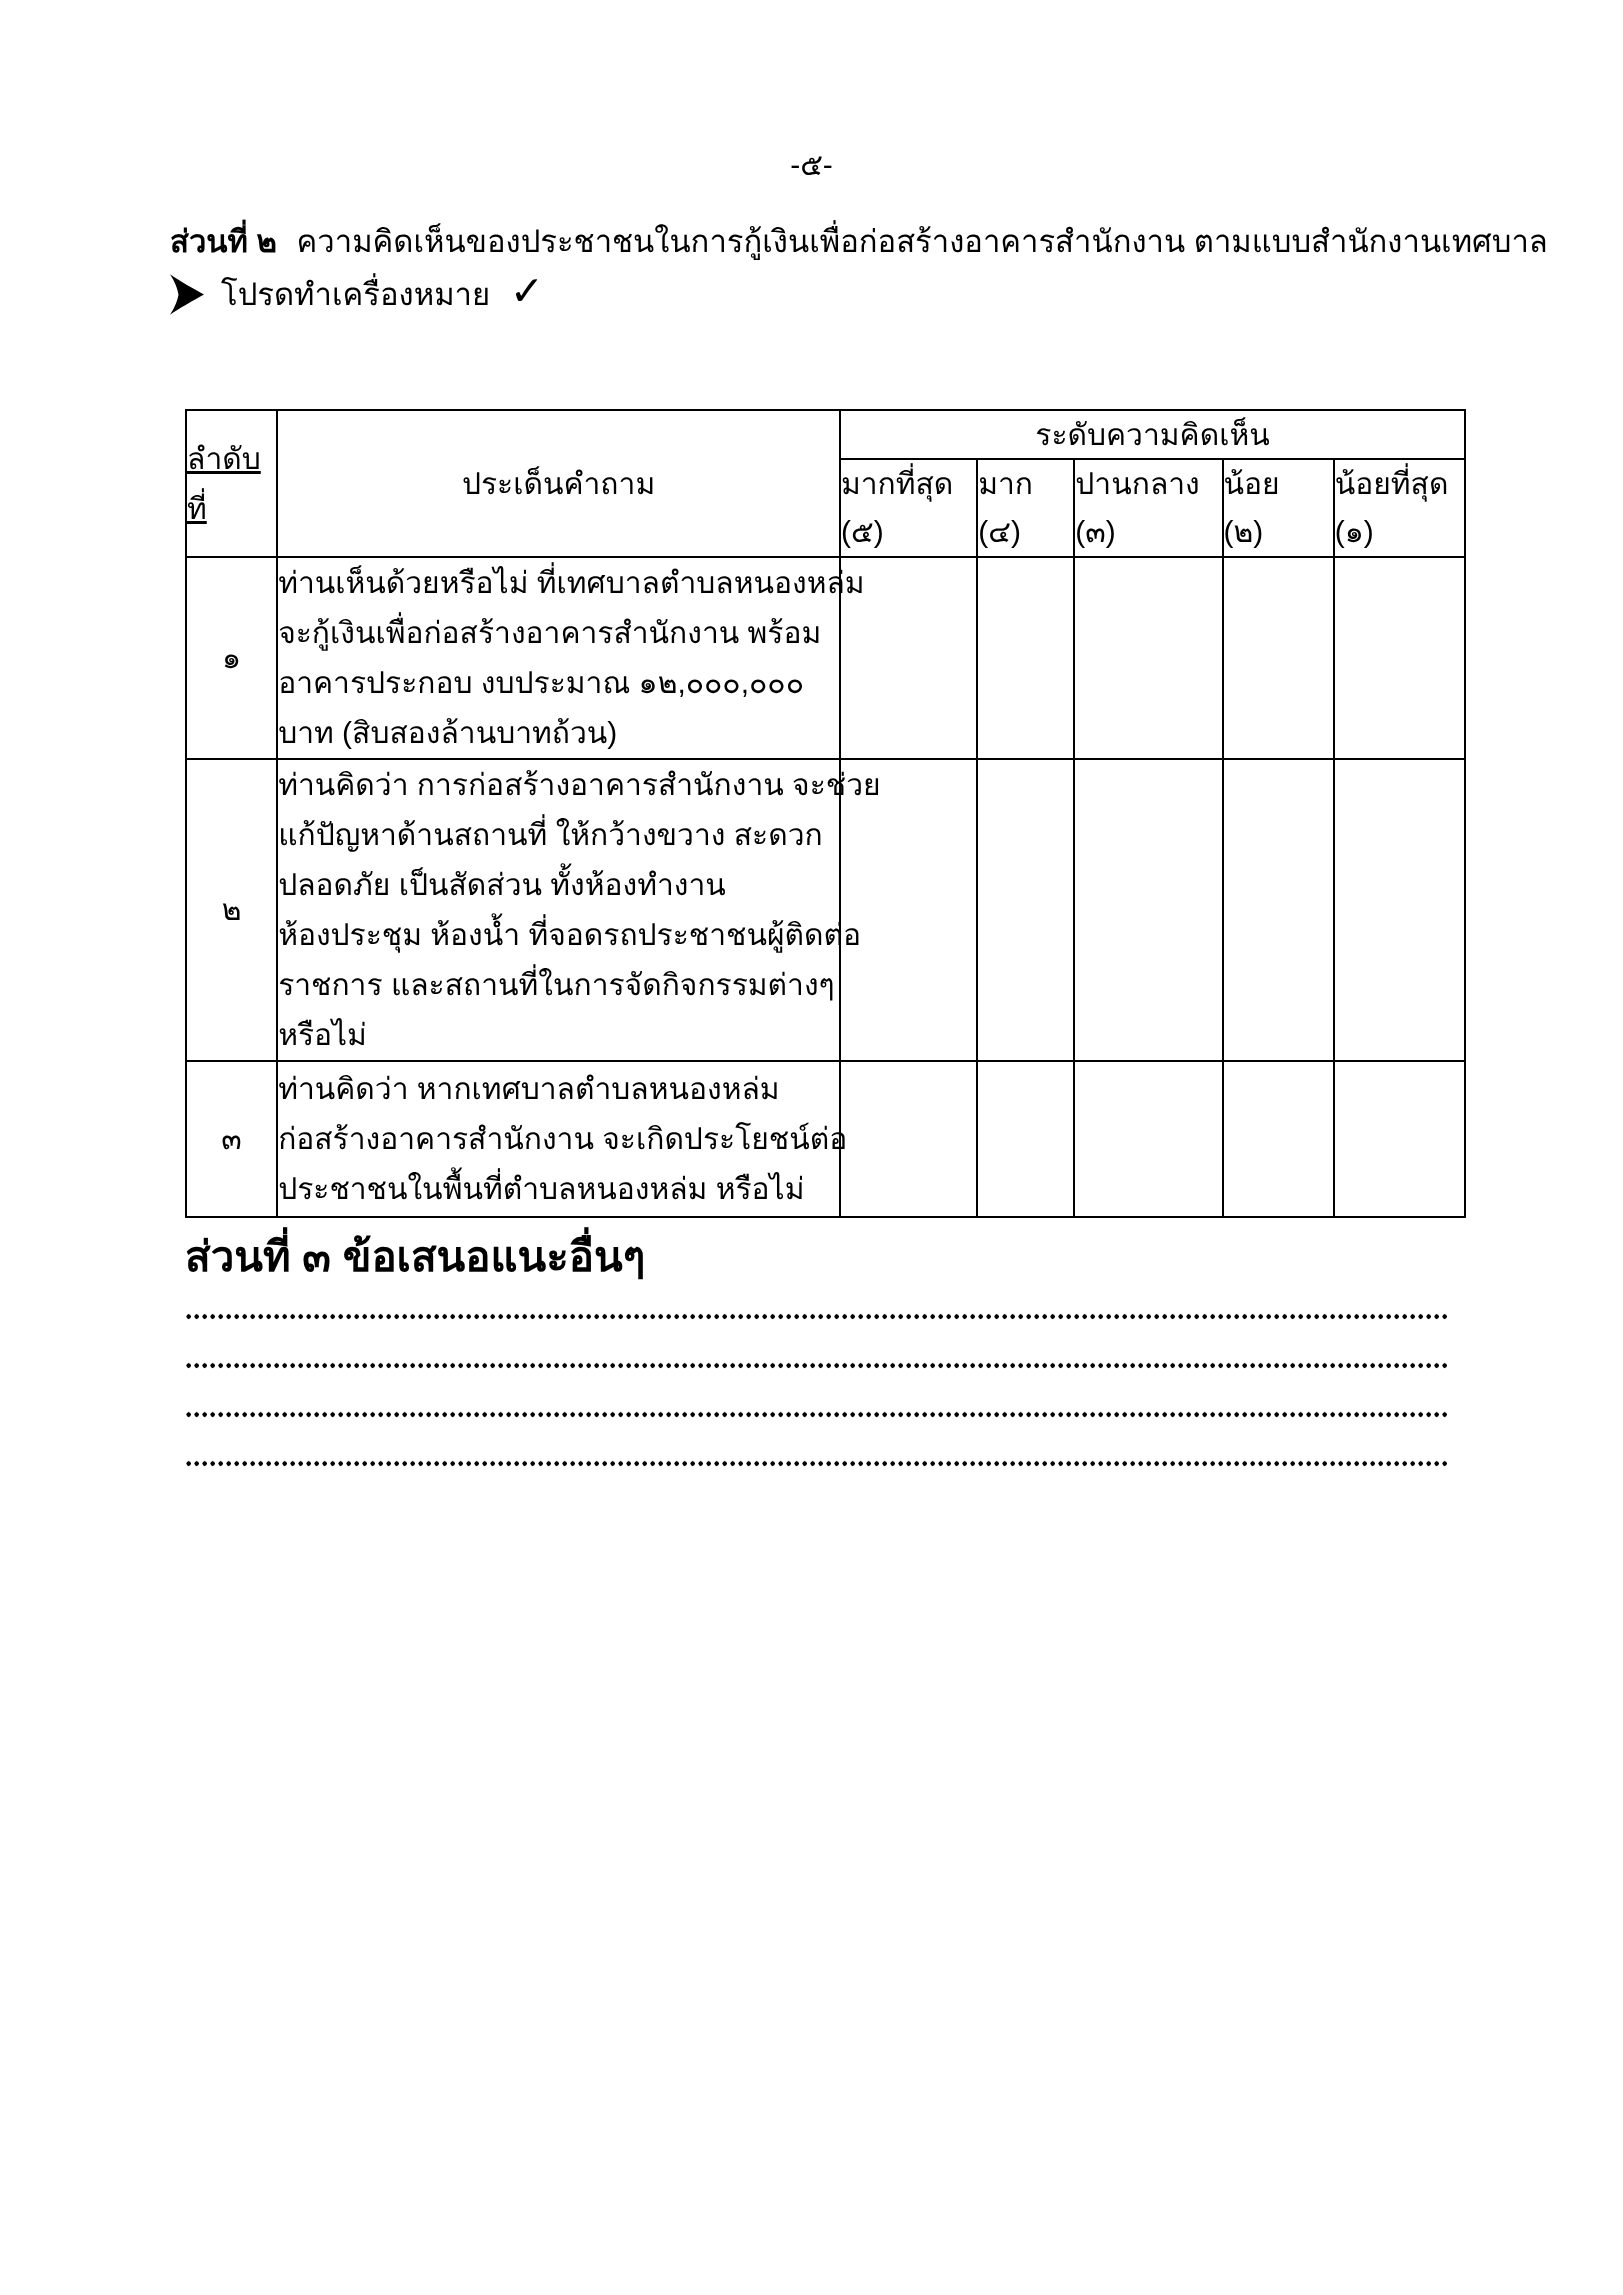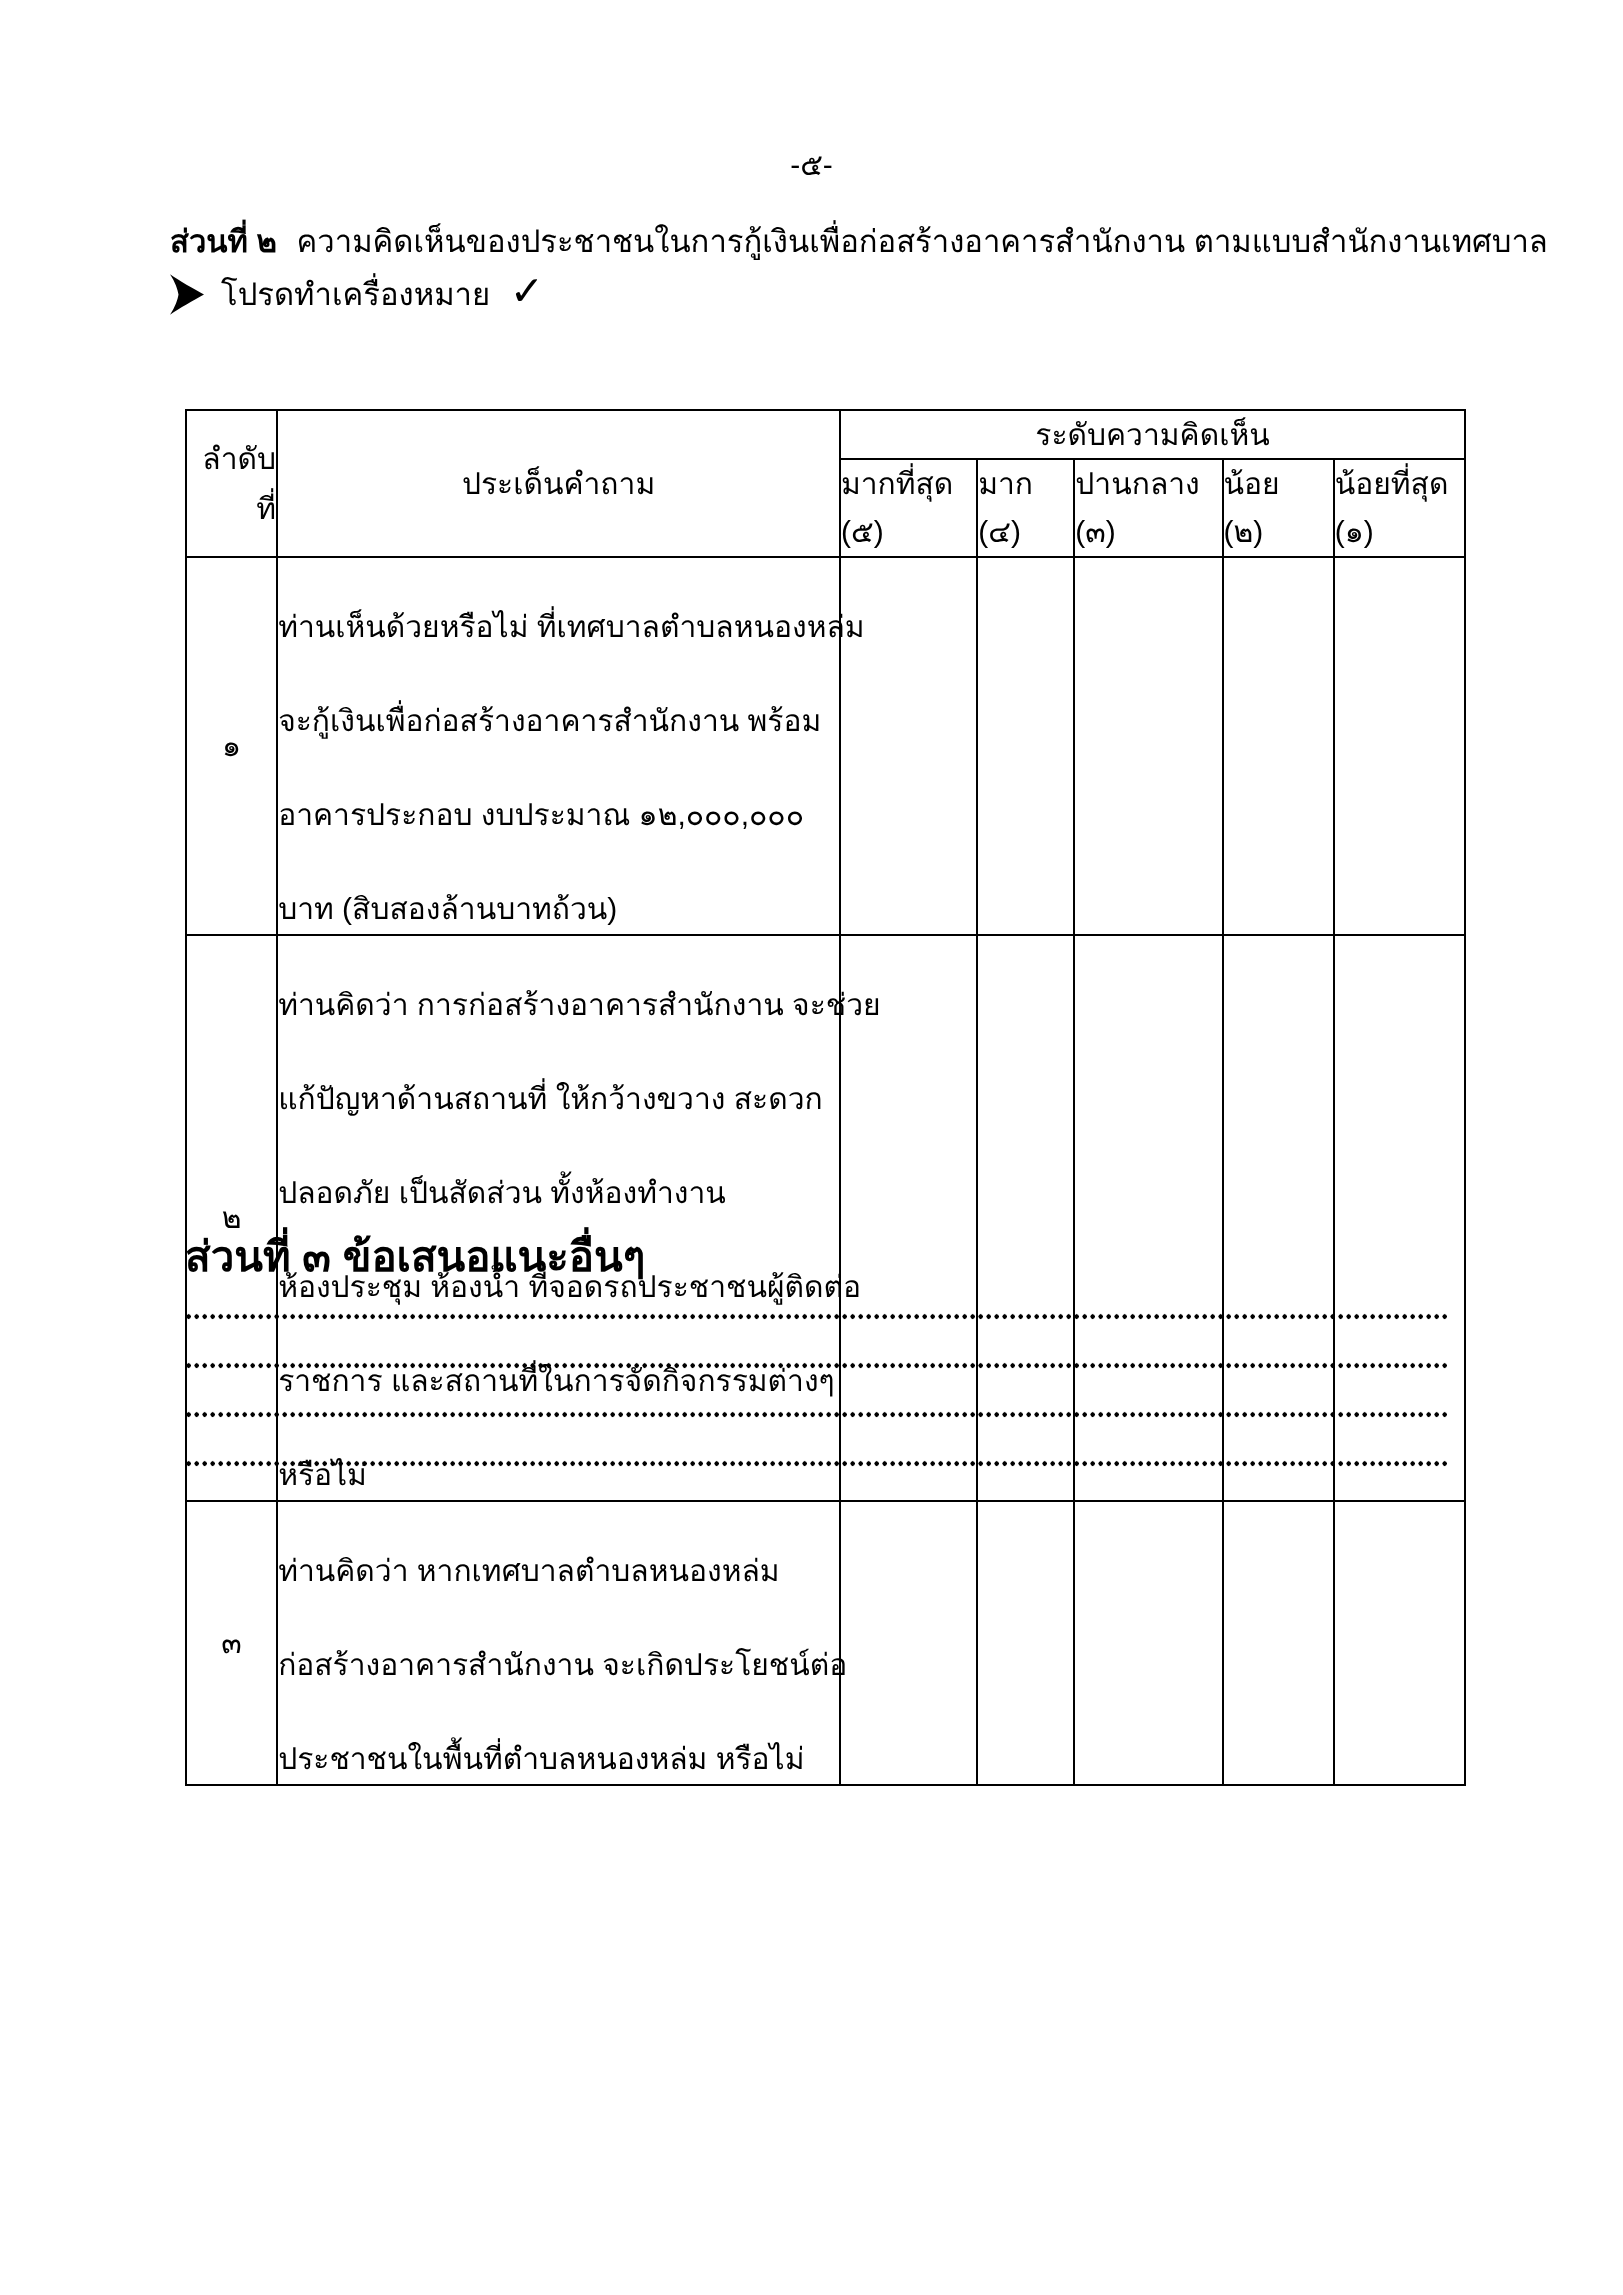--- a/index.html
+++ b/index.html
@@ -55,38 +55,38 @@
     font-weight: normal;
     font-size: 30px;
     padding: 0;
     vertical-align: middle;
   }
   .survey-table .tr-group { height: 48px; }
   .survey-table .tr-levels { height: 97px; }
   .survey-table .tr-q1 { height: 200px; }
   .survey-table .tr-q2 { height: 300px; }
   .survey-table .tr-q3 { height: 156px; }
-  .th-no { text-align: right; }
+  .th-no { text-align: left; text-decoration: underline; }
   .th-no div { line-height: 50px; }
   .th-question { text-align: center; }
   .th-group { text-align: center; }
   .level-cell { text-align: left; vertical-align: middle; }
   .level-cell div { line-height: 48px; }
   .td-no {
     text-align: center;
     vertical-align: top;
     padding-top: 4.6px;
     line-height: 50px;
   }
   .td-question {
     vertical-align: top;
     padding: 4.6px 11.8px 0 17px;
     text-align: left;
   }
-  .td-question div { line-height: 50px; white-space: nowrap; margin-top: 44px; }
+  .td-question div { line-height: 50px; white-space: nowrap; }
   .rating-cell { background: #fff; }
   .section3-heading {
     position: absolute;
     left: 185px; top: 1236px;
     font-size: 42px;
     font-weight: bold;
     line-height: 41px;
   }
   .answer-line {
     position: absolute;

